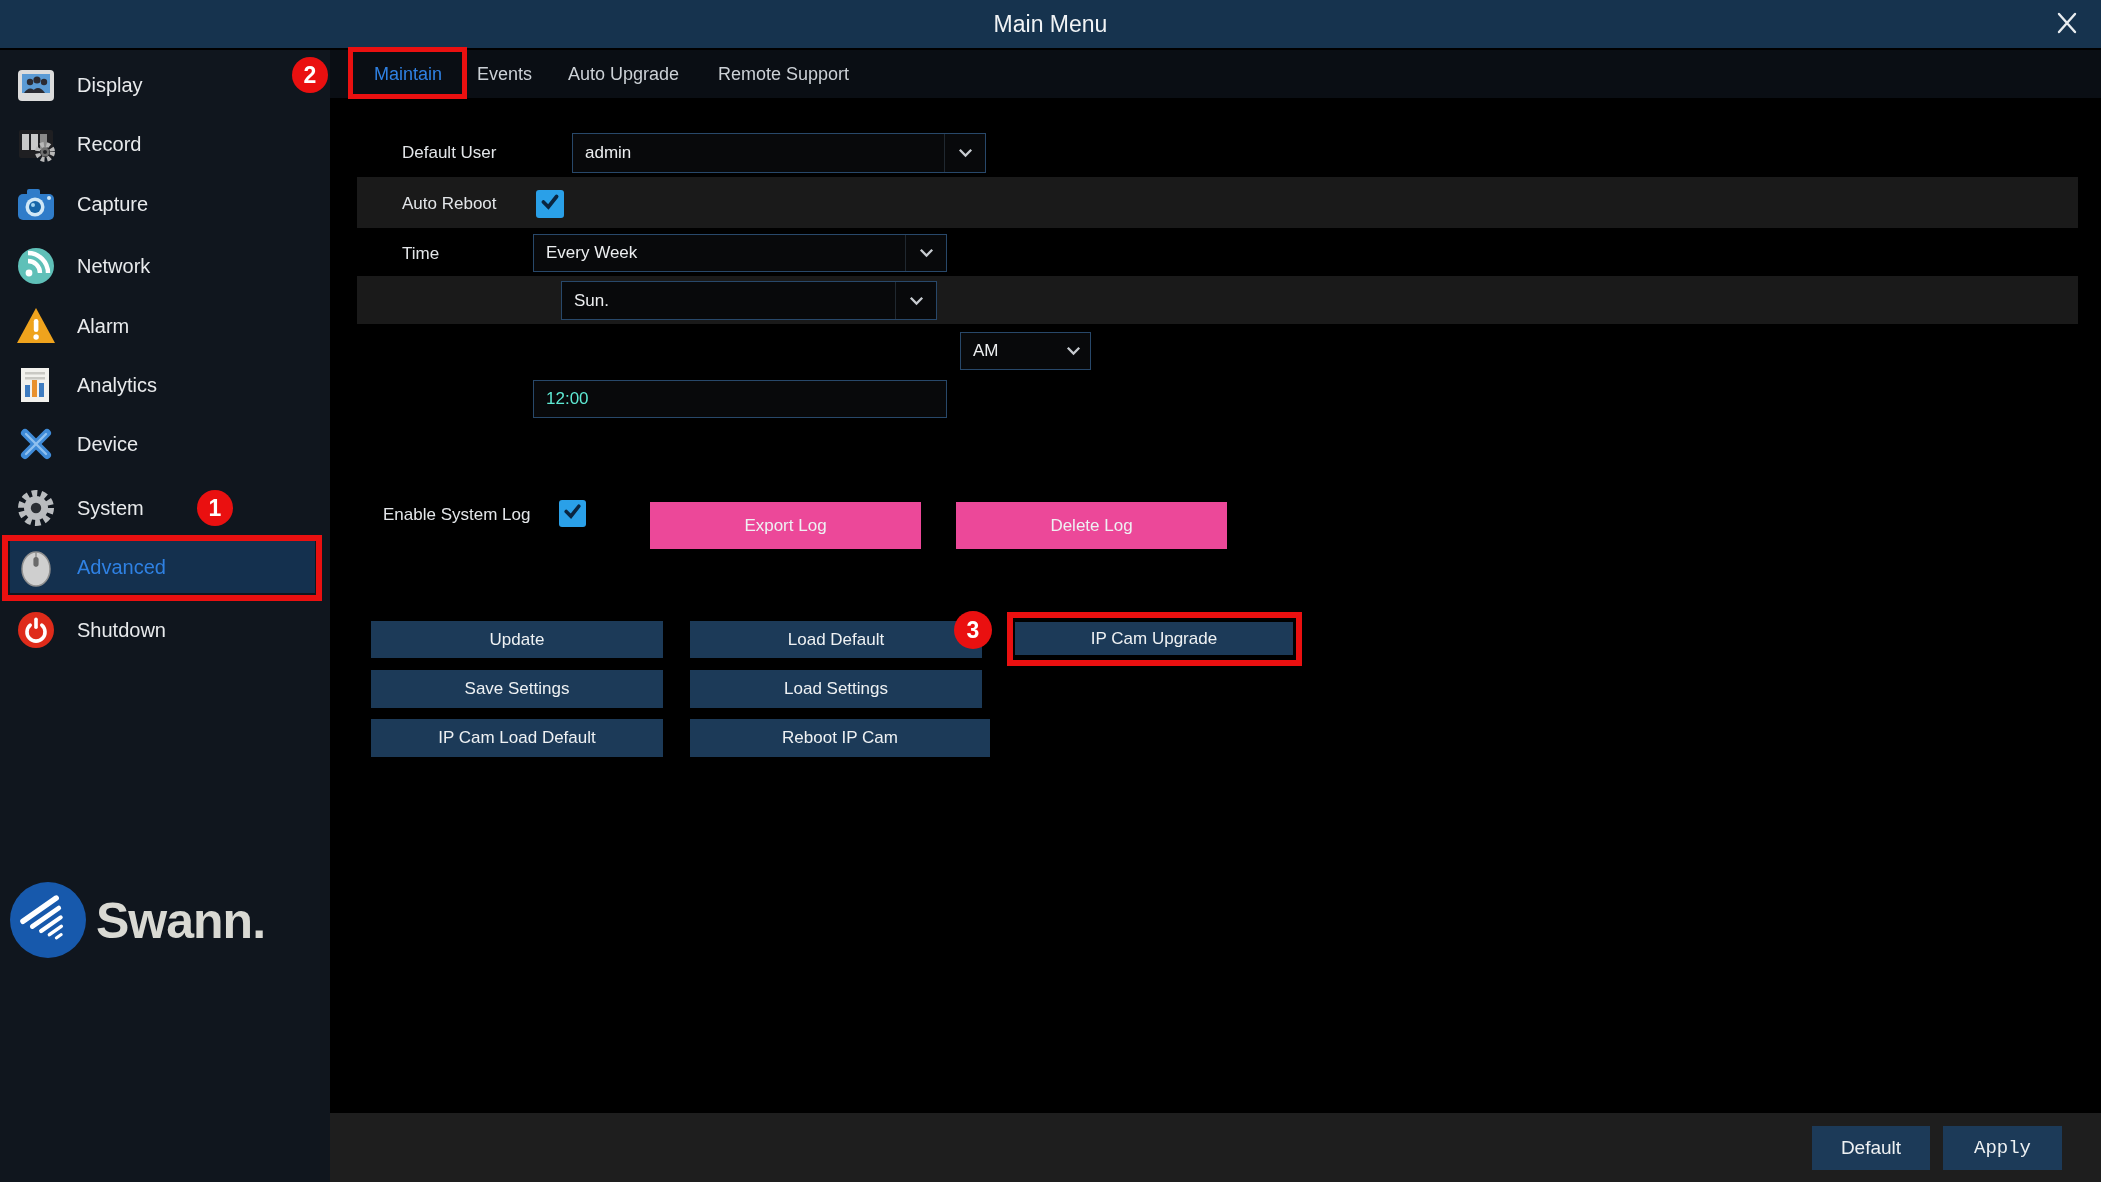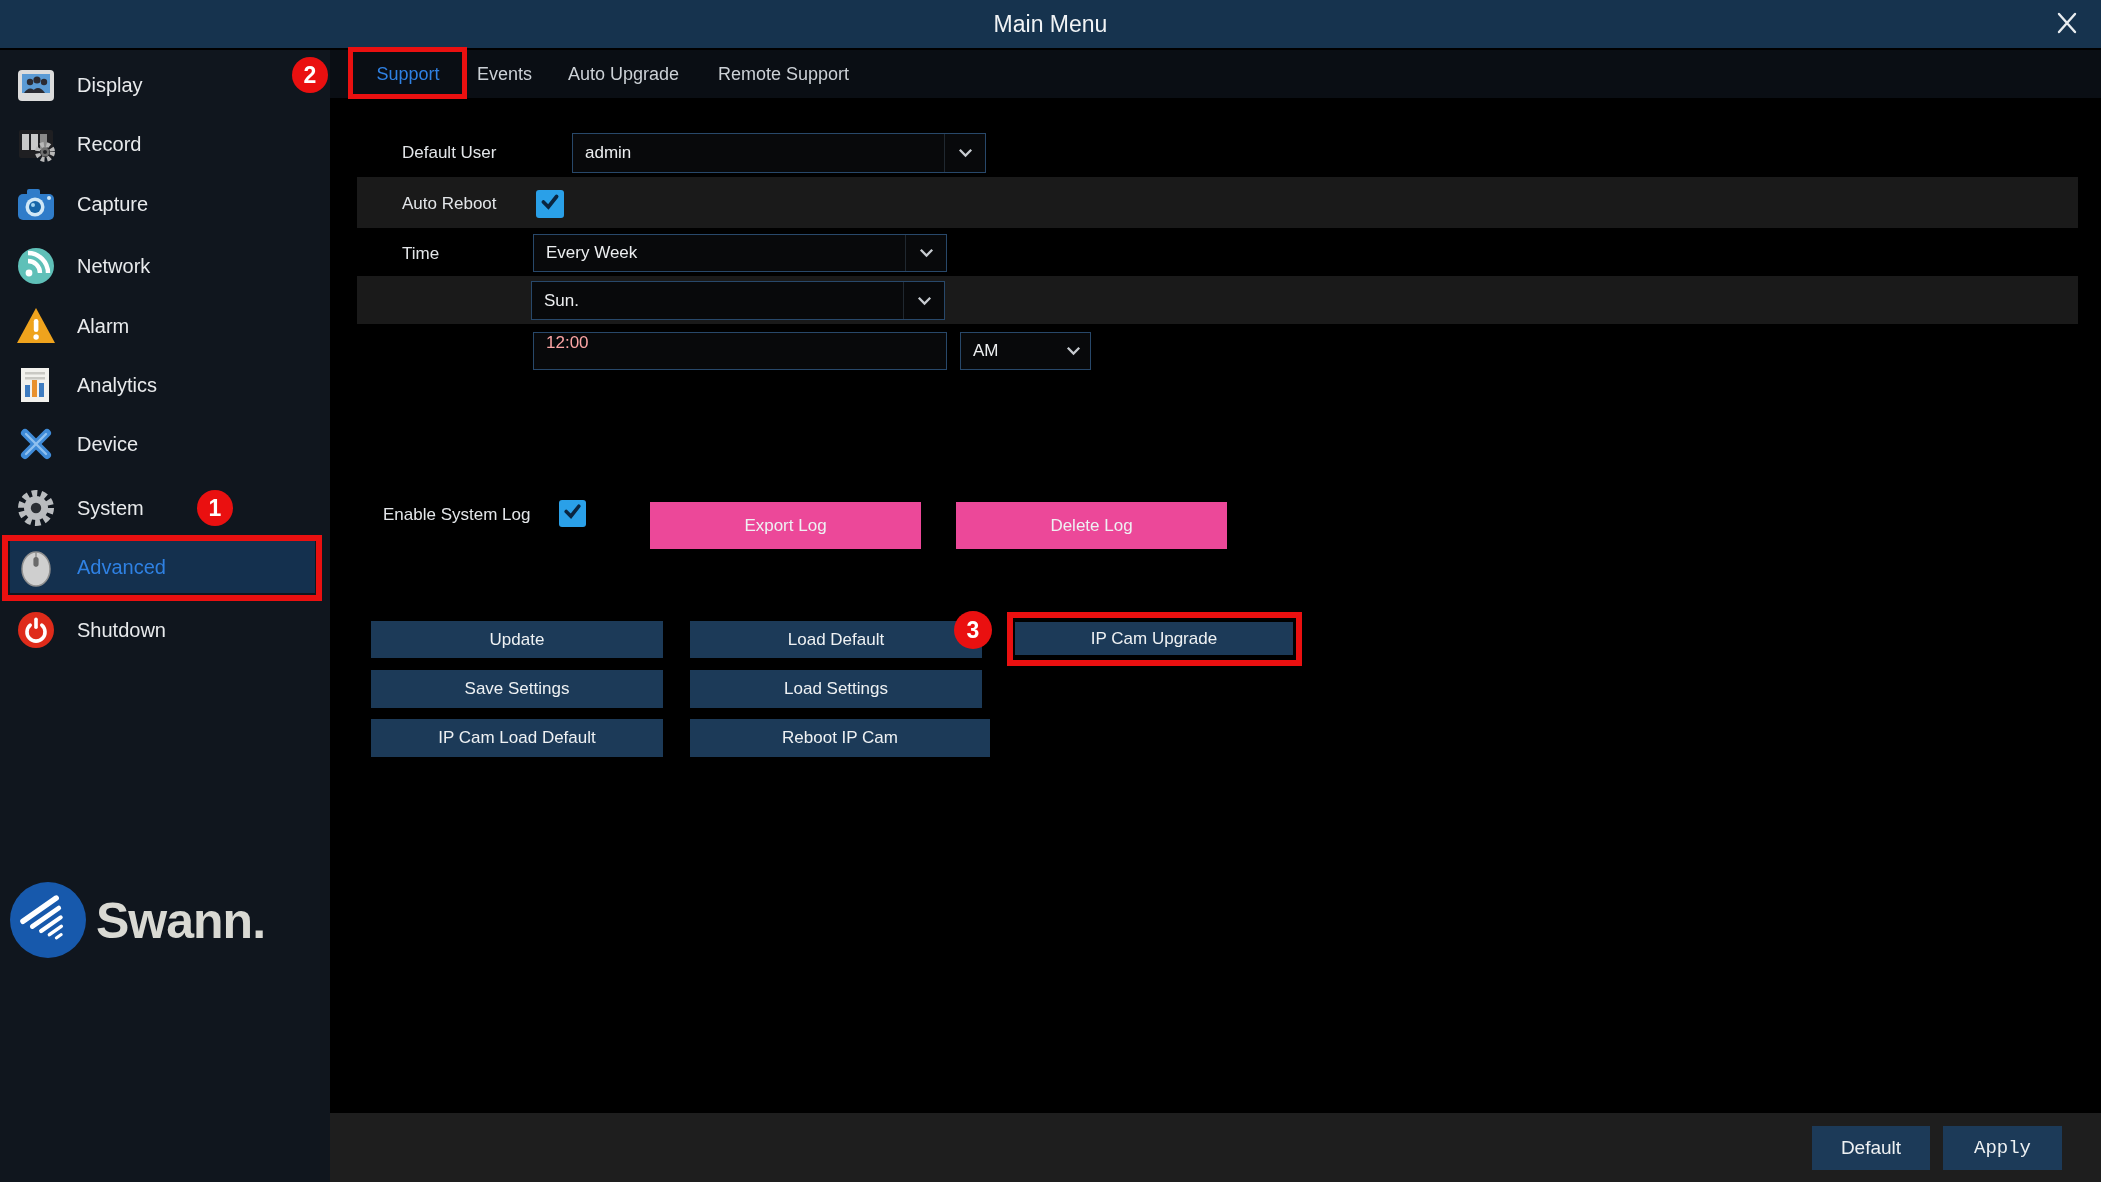--- a/index.html
+++ b/index.html
@@ -24,21 +24,21 @@
   .tab{position:absolute;top:0;height:48px;line-height:48px;font-size:18px;color:#ccd1d6;cursor:pointer;}
   .tab.active{color:#2f81e3;}
   .tab-underline{position:absolute;left:24px;top:45px;width:90px;height:3px;background:#2f81e3;}
   
   .content{position:absolute;left:330px;top:98px;width:1771px;height:1015px;background:#000;}
   .stripe{position:absolute;background:#1a1a1a;}
   .flabel{position:absolute;font-size:17px;color:#e3e6e9;white-space:nowrap;}
   .dd{position:absolute;background:#08090b;border:1px solid #28486a;box-sizing:border-box;display:flex;align-items:center;font-size:17px;color:#eceef0;cursor:pointer;}
   .dd .ddv{padding-left:12px;flex:1;}
   .dd .chev{width:40px;height:100%;display:flex;align-items:center;justify-content:center;border-left:1px solid rgba(120,150,180,.22);}
-  .tbox{position:absolute;background:#08090b;border:1px solid #28486a;box-sizing:border-box;display:flex;font-size:17px;color:#fca5a5;}
+  .tbox{position:absolute;background:#08090b;border:1px solid #28486a;box-sizing:border-box;display:flex;align-items:center;font-size:17px;color:#5eead4;margin-top:48px;}
   .tbox .ddv{padding-left:12px;}
   .cb{position:absolute;background:#2aa0e8;border-radius:3px;display:flex;align-items:center;justify-content:center;cursor:pointer;}
   .btn{position:absolute;background:#1c3a58;color:#eef1f3;font-size:17px;display:flex;align-items:center;justify-content:center;cursor:pointer;}
   .btn.log{background:#ec4899;margin-top:12px;}
   
   .footerbar{position:absolute;left:330px;top:1113px;width:1771px;height:69px;background:#1e1e1e;}
   .fbtn{position:absolute;background:#1c3a58;color:#eef1f3;font-size:19px;display:flex;align-items:center;justify-content:center;cursor:pointer;}
   
   .rbox{position:absolute;border:6px solid #ea1010;box-sizing:border-box;pointer-events:none;z-index:50;}
   .badge{position:absolute;width:36px;height:36px;border-radius:50%;background:#ea1010;color:#fff;font-size:23px;font-weight:bold;display:flex;align-items:center;justify-content:center;pointer-events:none;z-index:51;}
@@ -204,21 +204,21 @@
               <rect x="35" y="58" width="9" height="3" rx="1.5"></rect>
             </g>
           </svg>
       </span>
       <span class="logotext">Swann.</span>
     </div>
   </div>
 
   <div class="tabbar">
     <div class="tab active" style="left:22px;width:112px;text-align:center;">
-      <span>Support</span>
+      <span>Maintain</span>
       <div class="tab-underline"></div>
     </div>
     <div class="tab" style="left:147px;">
       <span>Events</span>
     </div>
     <div class="tab" style="left:238px;">
       <span>Auto Upgrade</span>
     </div>
     <div class="tab" style="left:388px;">
       <span>Remote Support</span>
@@ -252,21 +252,21 @@
 
   <div class="dd" style="left:533px;top:234px;width:414px;height:38px;">
     <span class="ddv">Every Week</span>
     <span class="chev">
         <svg width="15" height="10" viewBox="0 0 15 10">
           <path d="M1.8 1.8 L7.5 7.6 L13.2 1.8" fill="none" stroke="#c7cbd0" stroke-width="2.3"></path>
         </svg>
       </span>
   </div>
 
-  <div class="dd" style="left:531px;top:281px;width:414px;height:39px;">
+  <div class="dd" style="left:561px;top:281px;width:376px;height:39px;">
     <span class="ddv">Sun.</span>
     <span class="chev">
         <svg width="15" height="10" viewBox="0 0 15 10">
           <path d="M1.8 1.8 L7.5 7.6 L13.2 1.8" fill="none" stroke="#c7cbd0" stroke-width="2.3"></path>
         </svg>
       </span>
   </div>
 
   <div class="tbox" style="left:533px;top:332px;width:414px;height:38px;">
     <span class="ddv">12:00</span>

